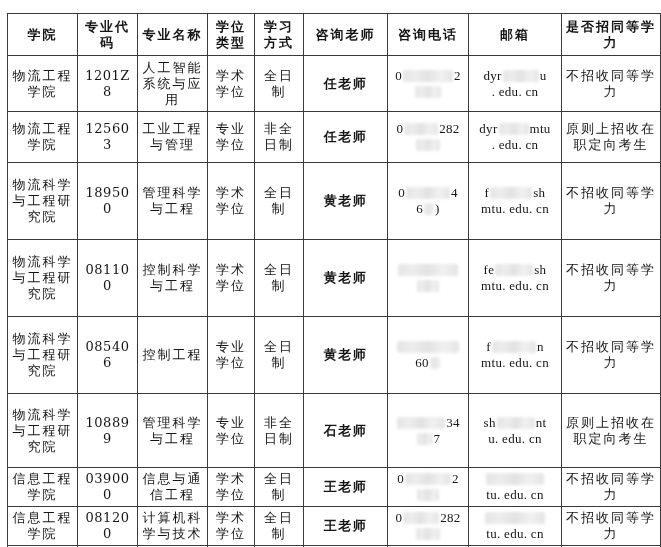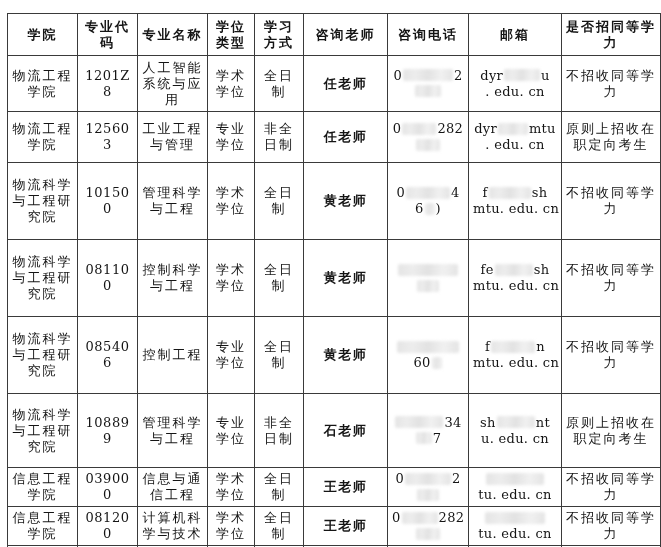--- a/index.html
+++ b/index.html
@@ -53,21 +53,21 @@
   .col-major    { letter-spacing: 2px; padding: 3px 2px; }
   .col-degree, .col-mode { letter-spacing: 2px; padding: 3px 3px; }
   .col-teacher  { letter-spacing: 1.5px; font-weight: bold; }
   .col-equiv    { letter-spacing: 2px; padding: 3px 3px; }
   .col-code     { letter-spacing: 0.5px; }
   .col-phone, .col-email {
     text-align: left;
     letter-spacing: 0.3px;
     padding: 3px 3px 3px 6px;
   }
-  .seg-line { white-space: nowrap; }
+  .seg-line { white-space: nowrap; font-family: Liberation Serif, serif; }
   .redact {
     display: inline-block;
     vertical-align: middle;
     height: 12px;
     margin: 0 1px;
     border-radius: 2px;
     background: linear-gradient(93deg,
       rgba(206,206,206,0.55) 0%,
       rgba(236,236,236,0.95) 25%,
       rgba(210,210,210,0.65) 50%,
@@ -136,21 +136,21 @@
             <div class="seg-line"><span class="redact" style="width: 24px;"></span></div>
           </td>
           <td class="col-email">
             <div class="seg-line"><span>dyr</span><span class="redact" style="width: 30px;"></span><span>mtu</span></div>
             <div class="seg-line"><span>. edu. cn</span></div>
           </td>
           <td class="col-equiv">原则上招收在职定向考生</td>
         </tr>
         <tr>
           <td class="col-college">物流科学与工程研究院</td>
-          <td class="col-code">101500</td>
+          <td class="col-code">189500</td>
           <td class="col-major">管理科学与工程</td>
           <td class="col-degree">学术学位</td>
           <td class="col-mode">全日制</td>
           <td class="col-teacher">黄老师</td>
           <td class="col-phone">
             <div class="seg-line"><span>0</span><span class="redact" style="width: 44px;"></span><span>4</span></div>
             <div class="seg-line"><span>6</span><span class="redact" style="width: 10px;"></span><span>)</span></div>
           </td>
           <td class="col-email">
             <div class="seg-line"><span>f</span><span class="redact" style="width: 42px;"></span><span>sh</span></div>

